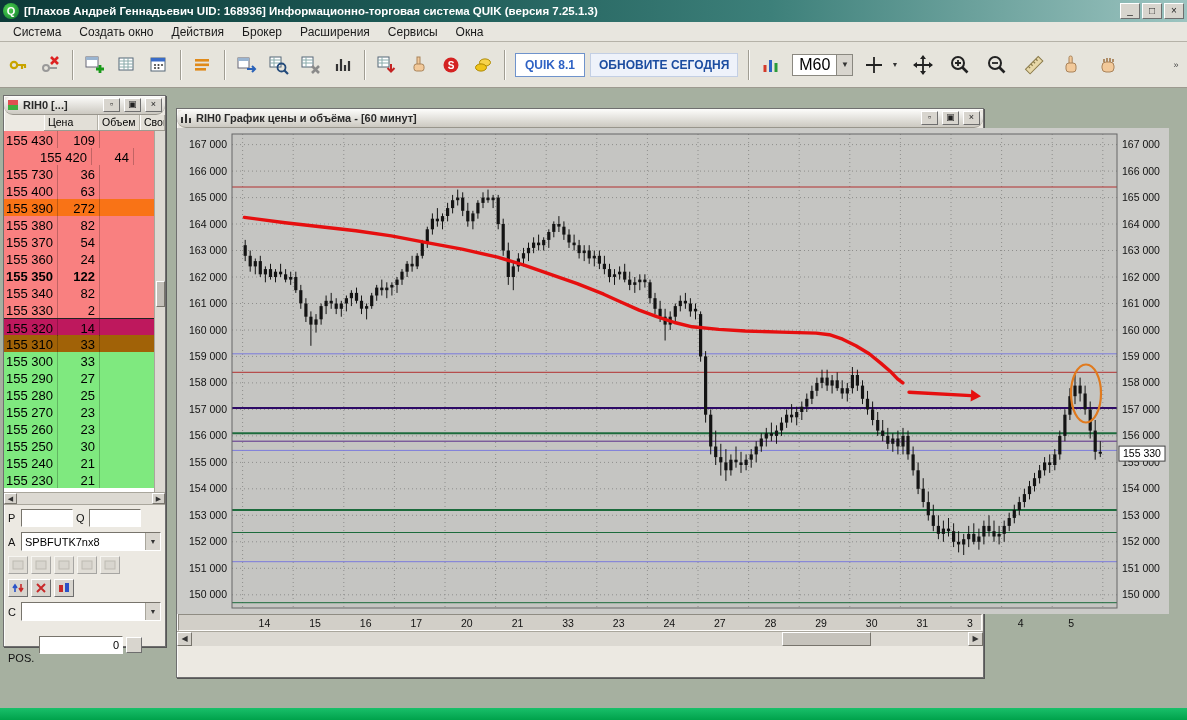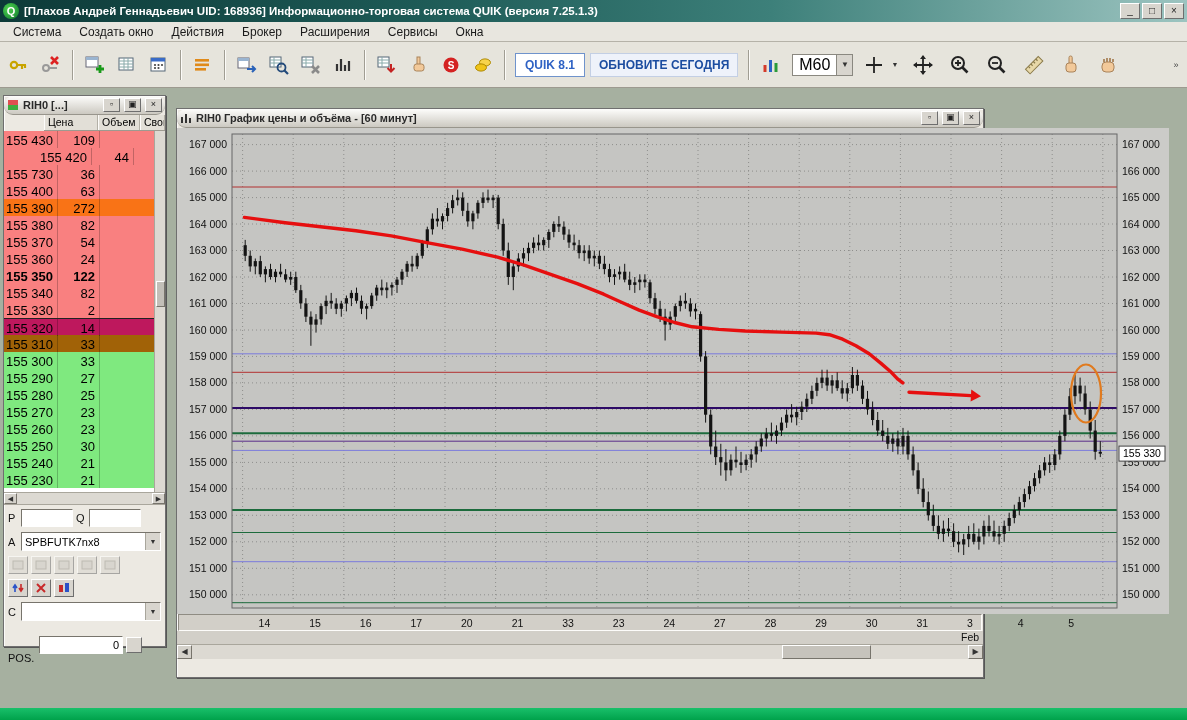--- a/index.html
+++ b/index.html
@@ -950,23 +950,20 @@
           <span class="x-day" style="left: 484.429px;">24</span>
           <span class="x-day" style="left: 535.031px;">27</span>
           <span class="x-day" style="left: 585.632px;">28</span>
           <span class="x-day" style="left: 636.233px;">29</span>
           <span class="x-day" style="left: 686.834px;">30</span>
           <span class="x-day" style="left: 737.435px;">31</span>
           <span class="x-day" style="left: 788.036px;">3</span>
           <span class="x-day" style="left: 838.638px;">4</span>
           <span class="x-day" style="left: 889.239px;">5</span>
         </div>
-      <div class="chart-feb" id="chart-feb">
-          <span class="feb-label" style="left: 784.036px;">Feb</span>
-        </div>
       <div class="chart-scrollbar">
         <div class="cs-arrow">◀</div>
         <div class="cs-track">
             <div class="cs-thumb"></div>
           </div>
         <div class="cs-arrow">▶</div>
       </div>
     </div>
   </div>
 

